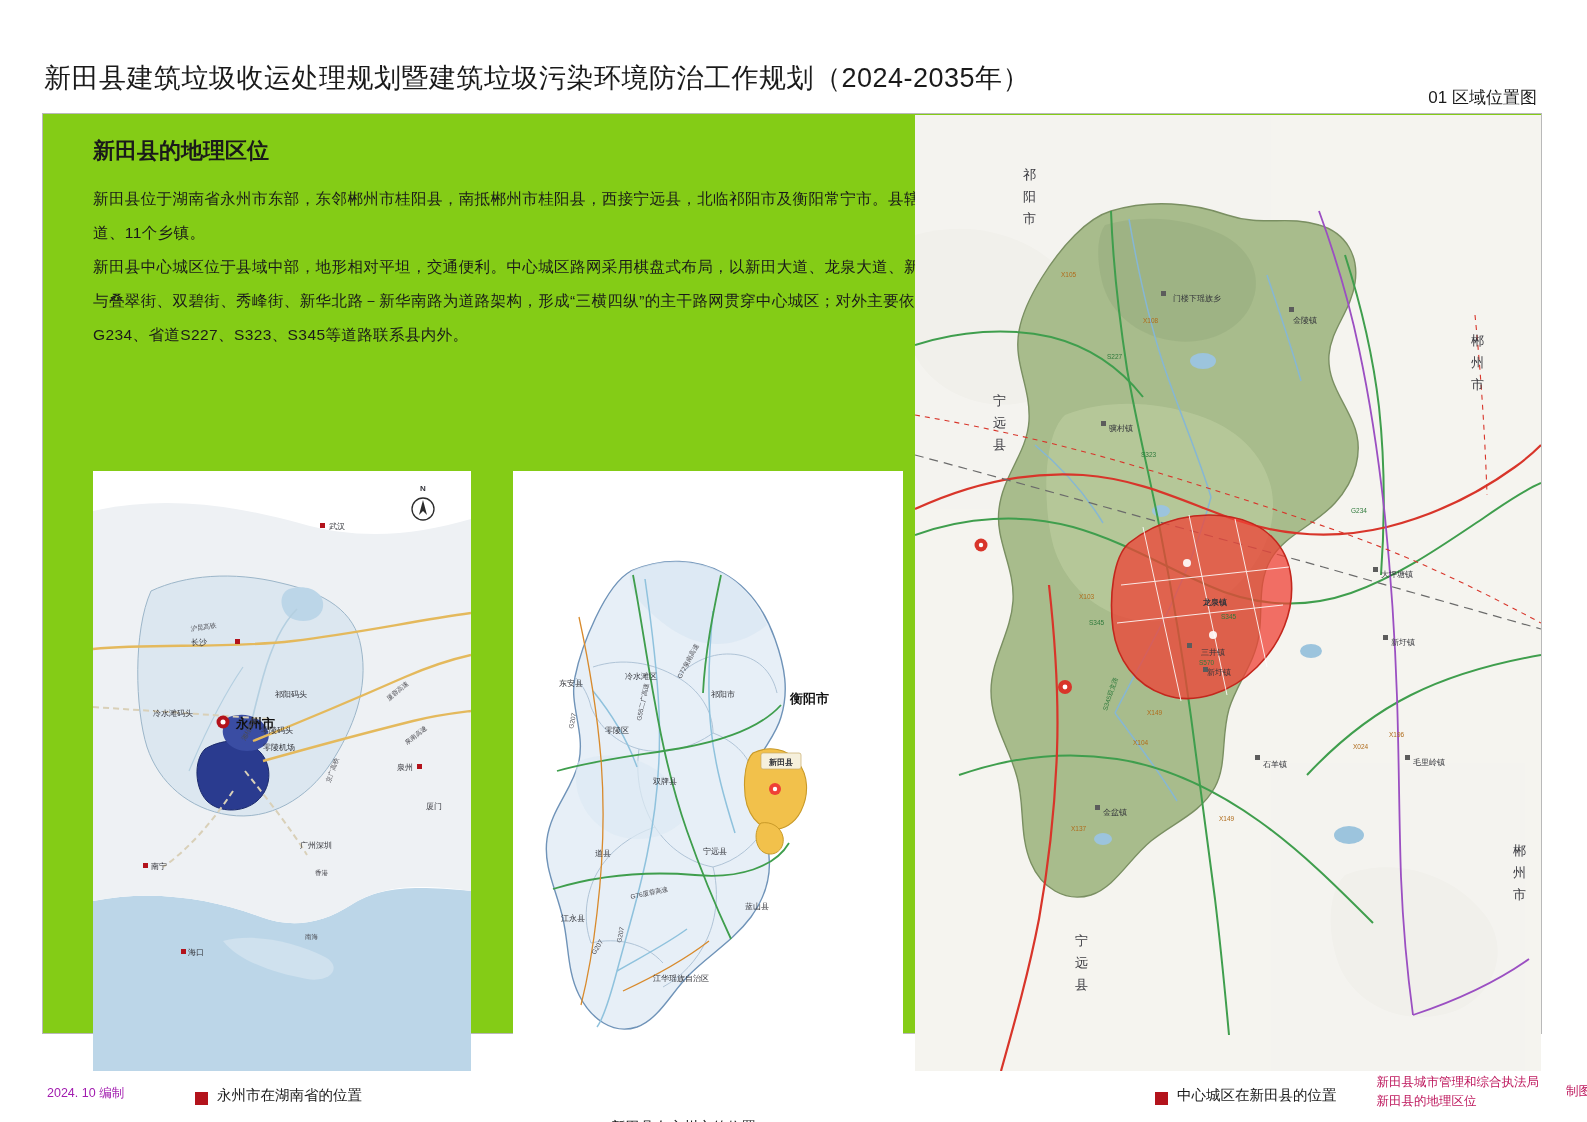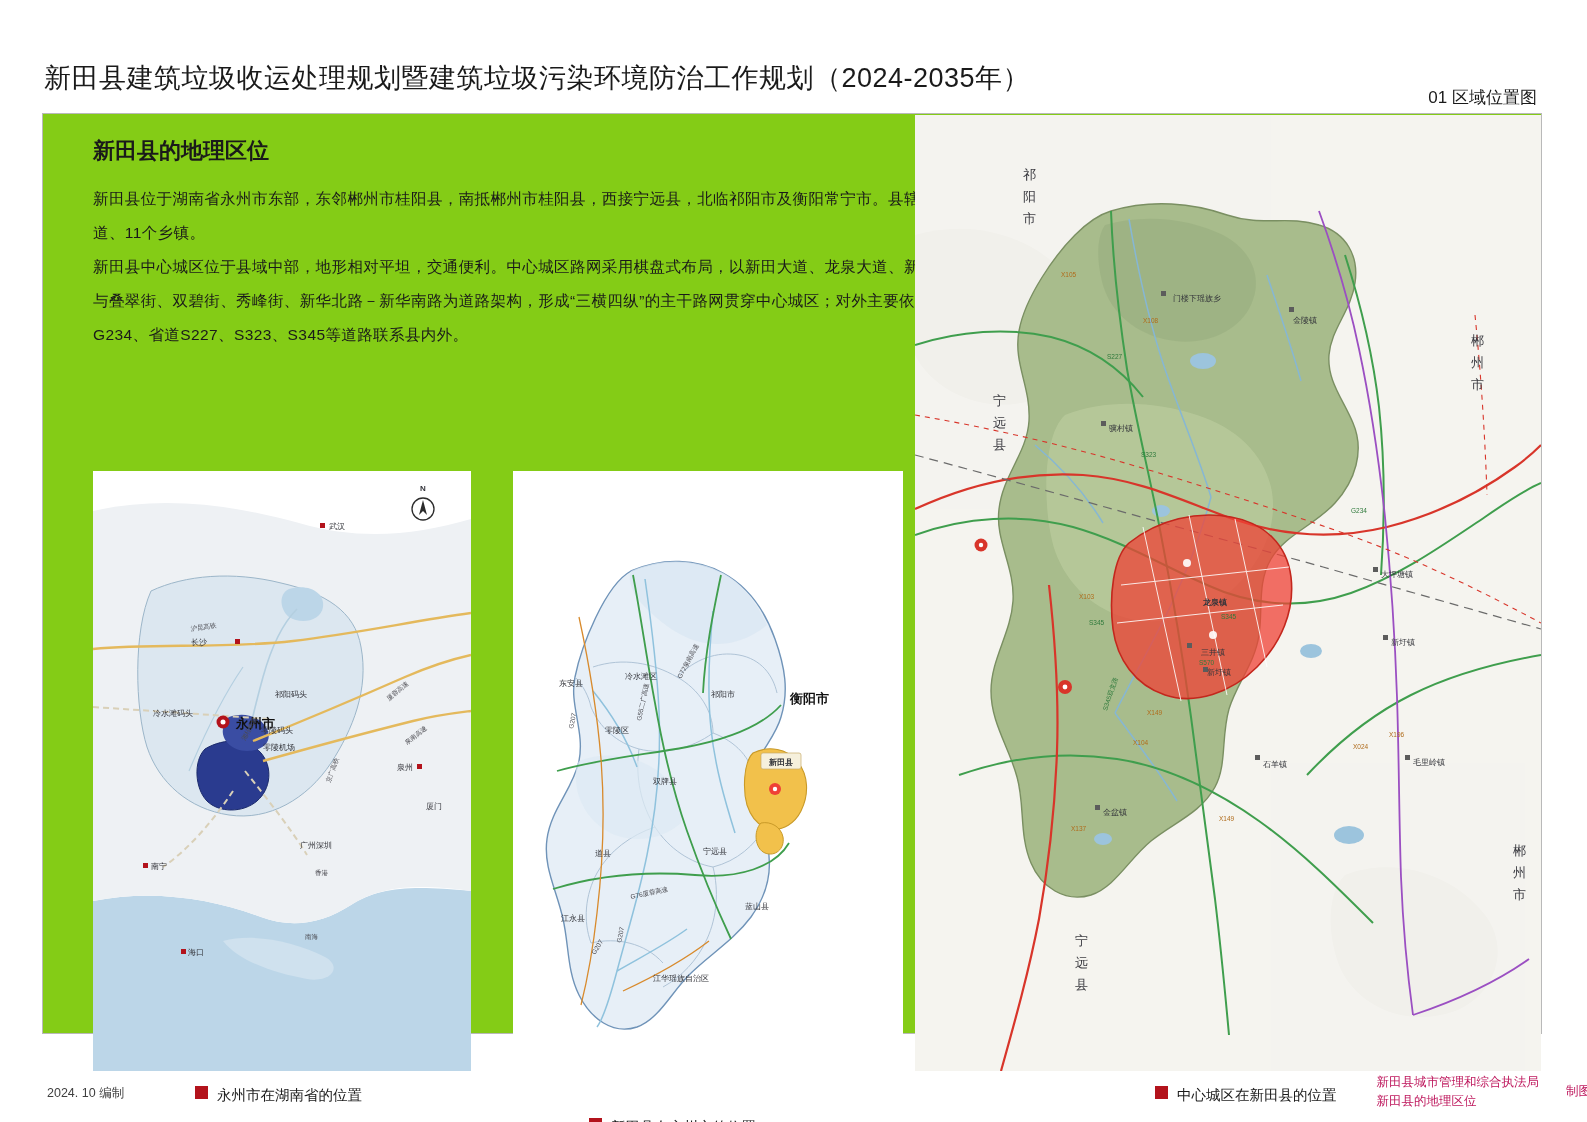--- a/index.html
+++ b/index.html
@@ -40,32 +40,32 @@
   .sec-head.second { margin-top:34px; }
   .sec-body { font-size:15.5px; line-height:34px; margin:0; letter-spacing:0.4px; }
 
   
   .map-panel { position:absolute; box-sizing:border-box; overflow:hidden; }
   #panel-hunan { left:50px;  top:357px; width:378px; height:600px; background:#ffffff; }
   #panel-yongzhou { left:470px; top:357px; width:390px; height:600px; background:#ffffff; }
   #panel-xintian { left:872px; top:1px;  width:626px; height:956px; background:#f4f3ef; }
 
   .legend {
-    position:absolute; display:flex; align-items:flex-start; gap:9px;
+    position:absolute; display:flex; align-items:flex-end; gap:9px;
     font-size:14.5px; white-space:nowrap;
   }
   .legend .swatch { width:13px; height:13px; background:#b3131c; display:inline-block; }
   #legend-hunan   { left:152px; top:972px; }
   #legend-yongzhou{ left:546px; top:1004px; }
   #legend-xintian { left:1112px; top:972px; }
 
   
   #footer-left {
     position:absolute; left:47px; top:1085px;
-    font-size:12.5px; color:#404040;
+    font-size:12.5px; color:#a21caf;
   }
   #footer-right {
     position:absolute; right:48px; top:1073px;
     font-size:12.5px; color:#be185d; text-align:left; line-height:19px;
   }
   #footer-right .zhitu { position:absolute; right:-52px; top:9px; }
 
   
   .lbl { font-size:8px; fill:#33343a; font-family:"Liberation Sans", sans-serif; }
   .lbl-sm { font-size:6.5px; fill:#4a4a50; font-family:"Liberation Sans", sans-serif; }

